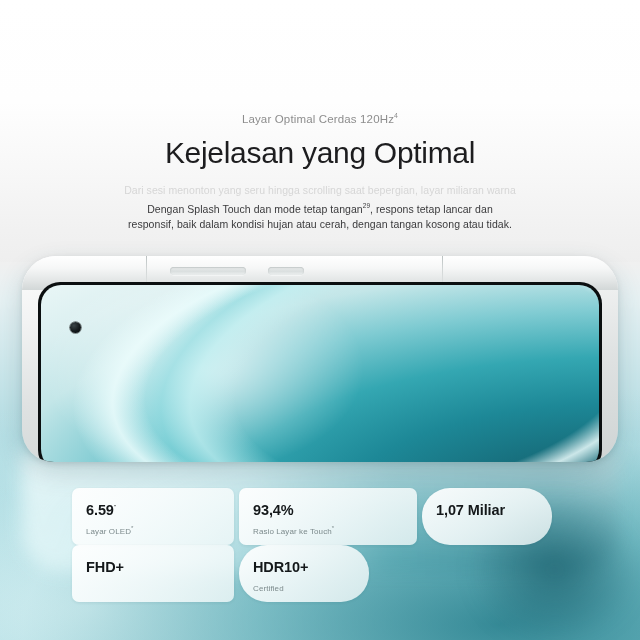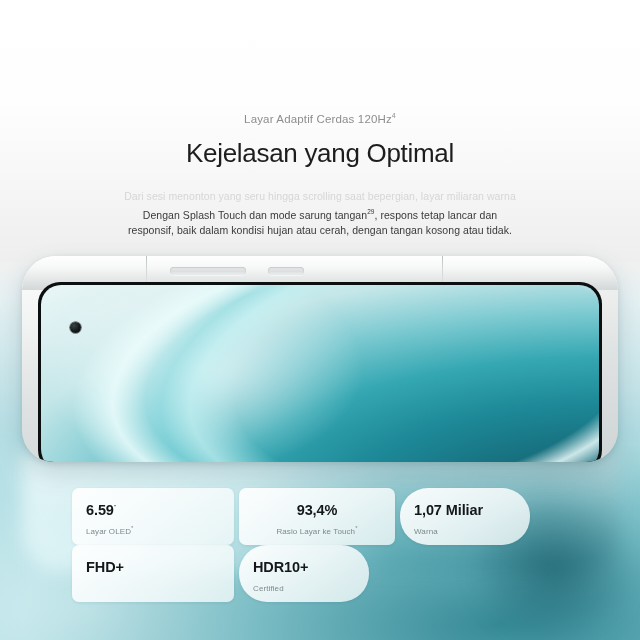--- a/index.html
+++ b/index.html
@@ -40,23 +40,23 @@
   }
 
   
   .text-block { position:absolute; left:0; top:108px; width:640px; text-align:center; }
   .eyebrow {
     font-size:11.5px; color:#8d8d8d; letter-spacing:.15px; line-height:16px;
   }
   .eyebrow sup { font-size:7px; vertical-align:super; }
   .headline {
     margin-top:10px;
-    font-size:26px; font-weight:400; color:#1d1d1f; letter-spacing:-.3px; line-height:32px;
-  }
-  .para { margin-top:20px; width:640px; }
+    font-size:30px; font-weight:400; color:#1d1d1f; letter-spacing:-.3px; line-height:32px;
+  }
+  .para { margin-top:14px; width:640px; }
   .para p { font-size:10.5px; line-height:15.5px; letter-spacing:.05px; }
   .para .faded { color:#d6d6d6; }
   .para .solid { color:#3a3a3c; }
   .para sup { font-size:6.5px; vertical-align:super; }
 
   
   .phone {
     position:absolute; left:22px; top:256px; width:596px; height:206px;
     border-radius:34px 34px 32px 32px;
     background:linear-gradient(175deg,#fdfdfd 0%,#f2f3f3 26%,#dfe2e2 58%,#cfd4d4 100%);
@@ -120,21 +120,21 @@
   .card-row { display:flex; gap:5px; }
   .card-row + .card-row { }
   .card {
     height:57px;
     border-radius:7px;
     padding:11px 14px 0 14px;
     background:linear-gradient(145deg, rgba(255,255,255,.93) 0%, rgba(250,253,253,.86) 48%, rgba(243,250,250,.78) 100%);
     box-shadow:0 1px 3px rgba(20,70,80,.09);
   }
   .card.c1 { width:162px; }
-  .card.c2 { width:156px;text-align:center; }
+  .card.c2 { width:178px; }
   .card.c3 { width:130px;border-radius:28px; }
   .card-title {
     font-size:14.5px; font-weight:700; color:#14181a; line-height:17px; letter-spacing:-.1px;
   }
   .card-sub {
     margin-top:4px; font-size:8px; color:#7c8a8c; line-height:11px; letter-spacing:.1px;
   }
   .card-title sup, .card-sub sup { font-size:6px; vertical-align:super; font-weight:400; }
 </style>
 </head>
@@ -142,29 +142,29 @@
 
 <div id="page">
 
   <div class="bg-top"></div>
   <div class="bg-bottom"></div>
   <div class="reflection"></div>
   <div class="vignette-r"></div>
 
   <div class="text-block">
     <div class="eyebrow">
-      <span>Layar Adaptif Cerdas 120Hz</span><sup>4</sup>
+      <span>Layar Optimal Cerdas 120Hz</span><sup>4</sup>
     </div>
 
     <h1 class="headline">Kejelasan yang Optimal</h1>
 
     <div class="para">
       <p class="faded">Dari sesi menonton yang seru hingga scrolling saat bepergian, layar miliaran warna</p>
       <p class="solid">
-        <span>Dengan Splash Touch dan mode sarung tangan</span><sup>29</sup><span>, respons tetap lancar dan</span>
+        <span>Dengan Splash Touch dan mode tetap tangan</span><sup>29</sup><span>, respons tetap lancar dan</span>
       </p>
       <p class="solid">responsif, baik dalam kondisi hujan atau cerah, dengan tangan kosong atau tidak.</p>
     </div>
   </div>
 
   <div class="phone">
     <div class="phone-frame-hl"></div>
     <div class="frame-seam" style="left:124px;"></div>
     <div class="frame-seam" style="left:420px;"></div>
     <div class="btn-cut" style="left:148px; width:76px;"></div>
@@ -186,21 +186,20 @@
       <div class="card c1">
         <div class="card-title"><span>6.59</span><sup>"</sup></div>
         <div class="card-sub"><span>Layar OLED</span><sup>*</sup></div>
       </div>
       <div class="card c2">
         <div class="card-title"><span>93,4%</span><sup></sup></div>
         <div class="card-sub"><span>Rasio Layar ke Touch</span><sup>*</sup></div>
       </div>
       <div class="card c3">
         <div class="card-title"><span>1,07 Miliar</span><sup></sup></div>
-        <div class="card-sub"><span>Warna</span><sup></sup></div>
       </div>
     </div>
 
     <div class="card-row">
       <div class="card c1">
         <div class="card-title"><span>FHD+</span><sup></sup></div>
       </div>
       <div class="card c3">
         <div class="card-title"><span>HDR10+</span><sup></sup></div>
         <div class="card-sub"><span>Certified</span><sup></sup></div>

